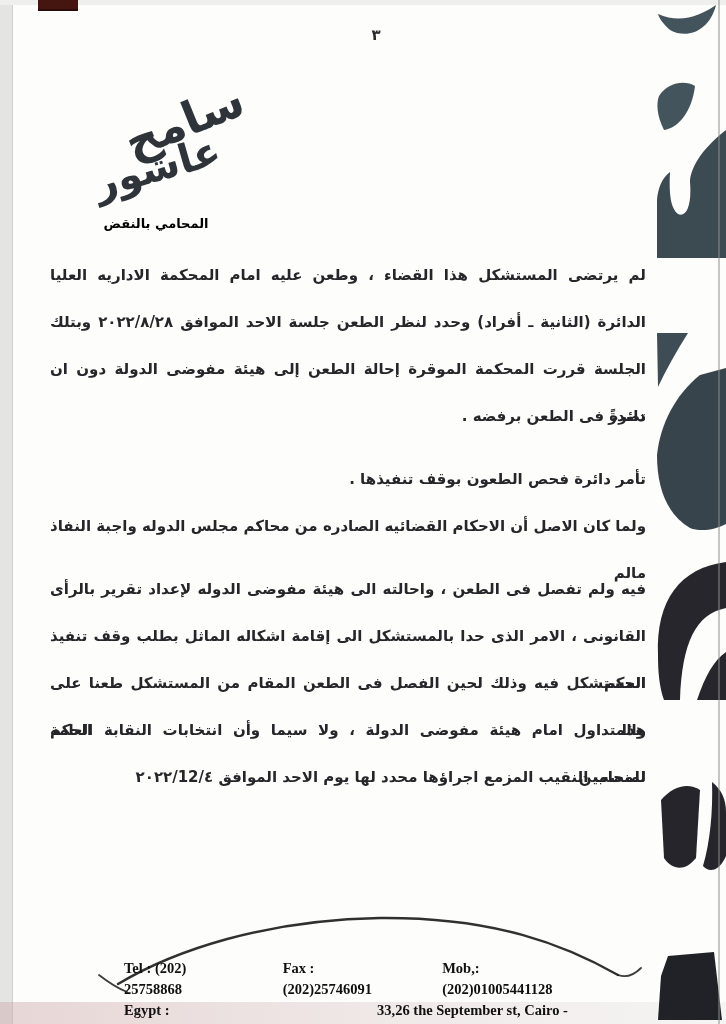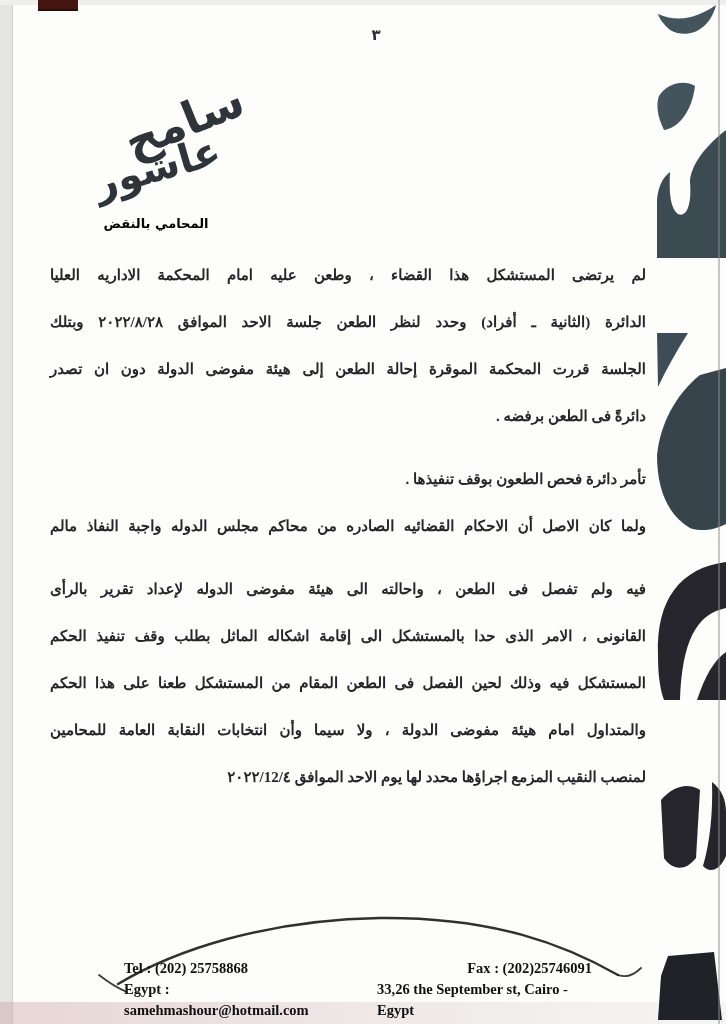--- a/index.html
+++ b/index.html
@@ -16,21 +16,21 @@
     background:linear-gradient(90deg,rgba(203,167,167,.45) 0%,rgba(210,192,192,.32) 55%,rgba(222,222,220,.25) 100%);}
   
   .page-number{position:absolute;left:356px;top:26px;width:40px;text-align:center;font-size:15px;font-weight:bold;color:#2b2b2f;}
   
   .logo{position:absolute;left:78px;top:92px;width:160px;height:160px;}
   .logo .name-a{position:absolute;left:44px;top:2px;font-size:46px;font-weight:bold;color:#2e343a;transform:rotate(-22deg);letter-spacing:-2px;}
   .logo .name-b{position:absolute;left:14px;top:52px;font-size:40px;font-weight:bold;color:#2e343a;transform:rotate(-16deg);letter-spacing:-2px;}
   .logo .subtitle{position:absolute;left:18px;top:124px;width:120px;text-align:center;font-size:13px;font-weight:bold;color:#000000;direction:rtl;}
   
   .body-text{position:absolute;top:252px;right:80px;left:50px;direction:rtl;font-size:15px;font-weight:bold;color:#26262a;}
-  .para{margin:0 0 16px 0;font-family:Liberation Serif, serif;}
+  .para{margin:0 0 16px 0;}
   .line{line-height:47px;height:47px;text-align:justify;text-align-last:justify;}
   .line.last{text-align:right;text-align-last:right;}
   
   .footer-arc{position:absolute;left:95px;top:905px;}
   .footer-contact{position:absolute;left:124px;top:958px;width:468px;
     font-family:"Liberation Serif",serif;font-weight:bold;font-size:14.5px;color:#101010;}
   .footer-row{display:flex;justify-content:space-between;line-height:21px;gap:36px;}
   
   .right-band{position:absolute;right:0;top:0;}
 </style>
@@ -75,20 +75,21 @@
   <svg class="footer-arc" width="548" height="92" viewBox="0 0 548 92">
     <path d="M 23 79 C 80 45 170 15 285 13 C 400 12 470 40 523 70" fill="none" stroke="#1a1a1a" stroke-width="2.4" stroke-linecap="round" opacity="0.9"></path>
     <path d="M 4 70 C 13 77 22 83 32 87" fill="none" stroke="#1a1a1a" stroke-width="1.8" stroke-linecap="round" opacity="0.85"></path>
     <path d="M 523 70 C 531 73 539 70 546 63" fill="none" stroke="#1a1a1a" stroke-width="1.8" stroke-linecap="round" opacity="0.85"></path>
   </svg>
 
   <div class="footer-contact">
     <div class="footer-row">
       <span>Tel : (202) 25758868</span>
       <span>Fax : (202)25746091</span>
+      <span>Mob,: (202)01005441128</span>
     </div>
     <div class="footer-row">
       <span>Egypt : samehmashour@hotmail.com</span>
       <span>33,26 the September st, Cairo - Egypt</span>
     </div>
   </div>
 
   <svg class="right-band" width="81" height="1024" viewBox="645 0 81 1024">
 
     <path d="M 658 14 C 680 24 700 16 716 5 C 710 30 688 40 670 30 C 663 24 659 18 658 14 Z" fill="#43545c"></path>

